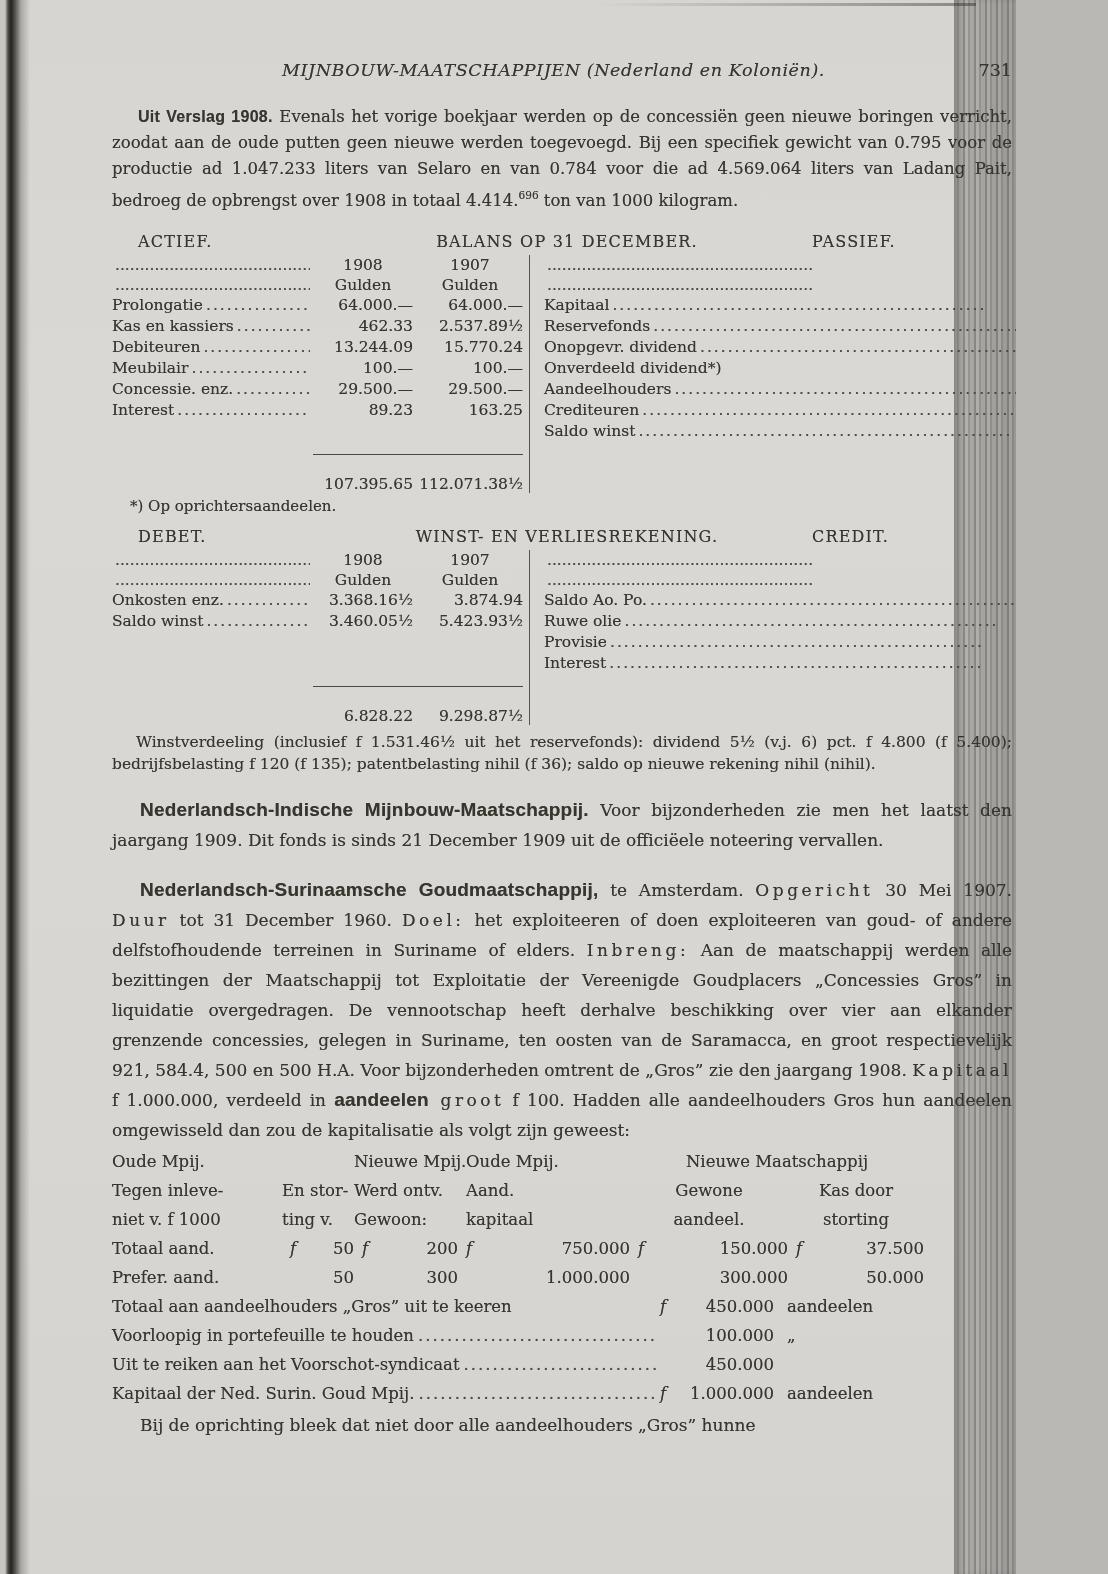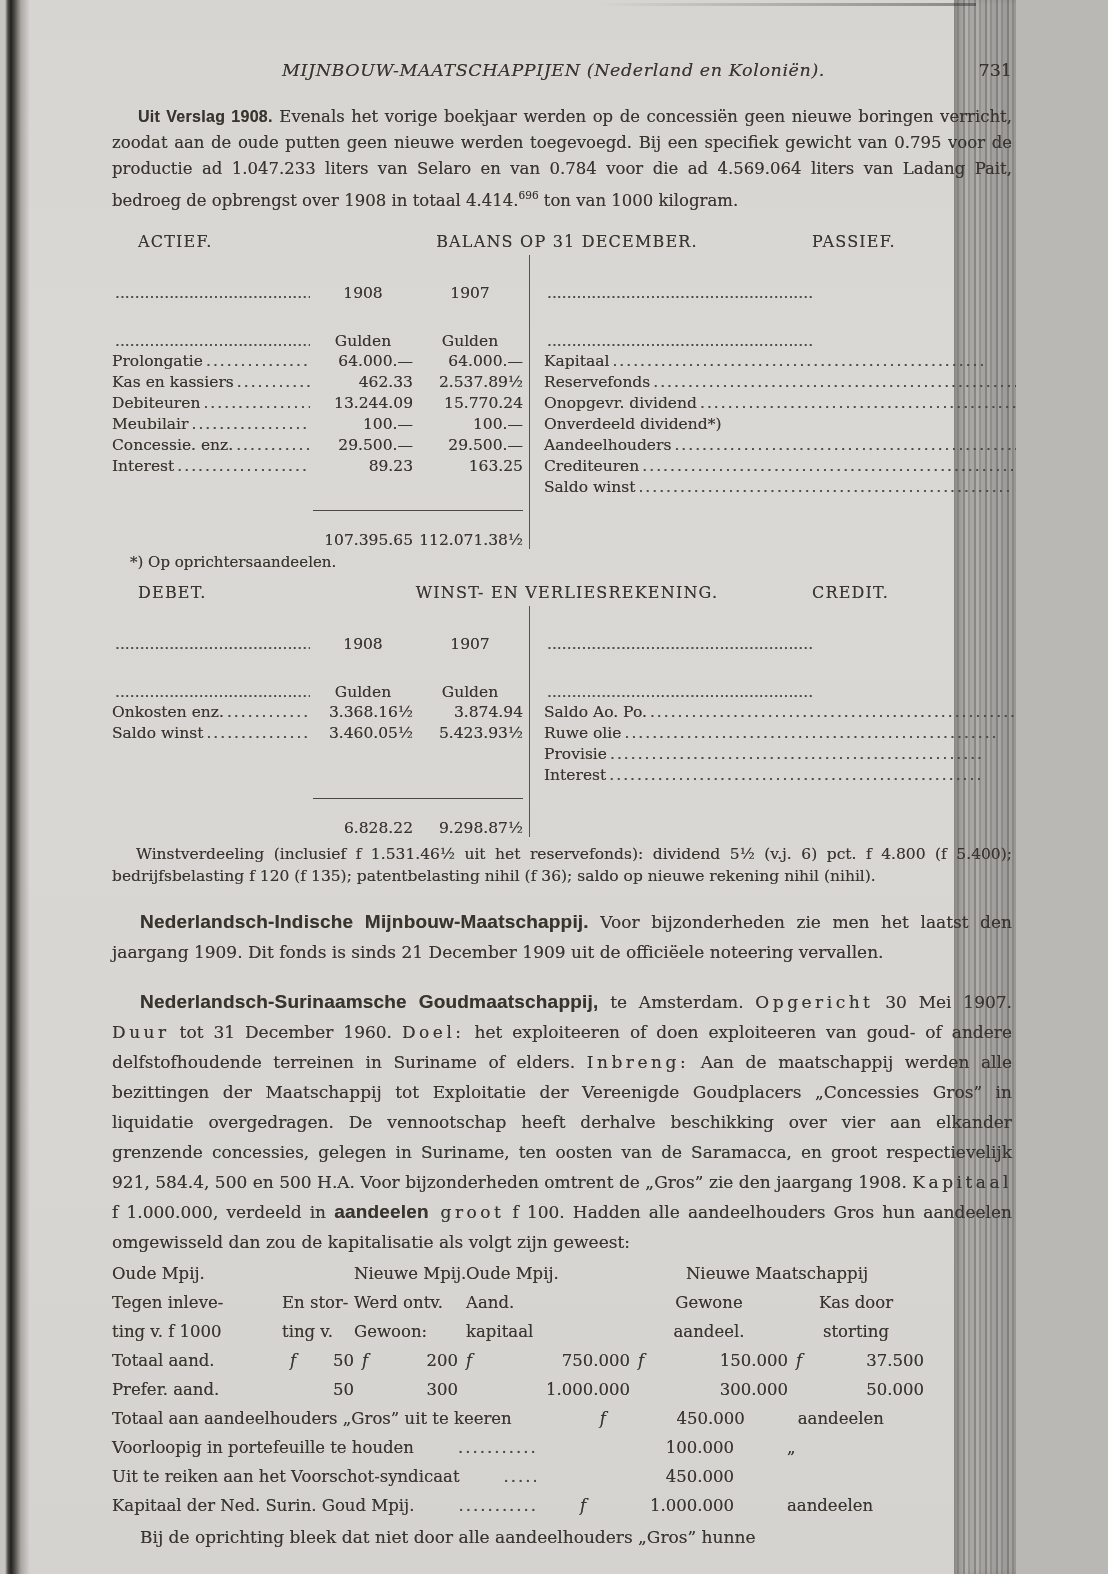--- a/index.html
+++ b/index.html
@@ -39,41 +39,41 @@
   .half-l{width:418px;padding-right:6px;border-right:1.5px solid #57534c;}
   .half-r{flex:1;padding-left:14px;}
   .frow{display:flex;align-items:baseline;line-height:21px;white-space:nowrap;}
   .frow.years{line-height:20px;}
   .flabel{flex:0 0 auto;}
   .leader{flex:1 1 0;overflow:hidden;white-space:nowrap;margin:0 3px;color:#4c4842;letter-spacing:2px;}
   .leader::after{content:"......................................................";}
   .no-dots .leader::after{content:"";}
   .fv{width:100px;min-width:100px;text-align:right;}
   .fv.v2{width:106px;min-width:106px;margin-left:4px;}
-  .yc{text-align:center;margin-top:28px;}
+  .yc{text-align:center;}
   .total-outer{margin-top:auto;padding-top:12px;align-self:flex-end;}
   .total-line{border-top:1.5px solid #4c4943;padding-top:20px;display:flex;}
   .footnote{margin:4px 0 0 18px;font-size:15px;}
   
   .p-winst{margin-top:6px;font-size:15.5px;line-height:22px;text-indent:24px;}
   
   .p-company{margin-top:20px;font-size:17px;line-height:30px;text-indent:28px;}
   .hb{font-family:"Liberation Sans",sans-serif;font-weight:700;font-size:19px;letter-spacing:.2px;}
   .sp{letter-spacing:3.5px;margin-top:47px;}
   
   .kap{width:812px;font-size:16.5px;margin-top:2px;}
   .kgrid{display:grid;grid-template-columns:170px 72px 104px 172px 158px 136px;line-height:29px;}
   .kcell{white-space:nowrap;}
   .span2{grid-column:span 2;}
   .center{text-align:center;}
   .c4pad{padding-left:8px;}
   .kc{display:flex;align-items:baseline;}
   .cur{font-style:italic;padding-left:8px;}
   .num{flex:1;text-align:right;}
-  .sumrow{display:flex;align-items:baseline;line-height:29px;white-space:nowrap;width:812px;gap:40px;}
+  .sumrow{display:flex;align-items:baseline;line-height:29px;white-space:nowrap;width:812px;}
   .sl{flex:0 1 auto;}
   .sleader{flex:1 1 0;overflow:hidden;white-space:nowrap;margin:0 4px;color:#4c4842;letter-spacing:2px;}
   .sleader::after{content:"......................................................";}
   .sleader.blank::after{content:"";}
   .scur{width:18px;font-style:italic;text-align:left;}
   .samt{width:96px;text-align:right;}
   .ssuf{width:150px;padding-left:13px;}
   .p-closing{margin-top:2px;font-size:17px;line-height:30px;text-indent:28px;}
 </style>
 </head>
@@ -312,21 +312,21 @@
       </div>
       <div class="kgrid">
         <span class="kcell">Tegen inleve-</span>
         <span class="kcell">En stor-</span>
         <span class="kcell">Werd ontv.</span>
         <span class="kcell c4pad">Aand.</span>
         <span class="kcell center">Gewone</span>
         <span class="kcell center">Kas door</span>
       </div>
       <div class="kgrid">
-        <span class="kcell">ting v. f 1000</span>
+        <span class="kcell">niet v. f 1000</span>
         <span class="kcell">ting v.</span>
         <span class="kcell">Gewoon:</span>
         <span class="kcell c4pad">kapitaal</span>
         <span class="kcell center">aandeel.</span>
         <span class="kcell center">storting</span>
       </div>
       <div class="kgrid">
         <span class="kcell">Totaal aand.</span>
         <span class="kc">
             <span class="cur">f</span>

